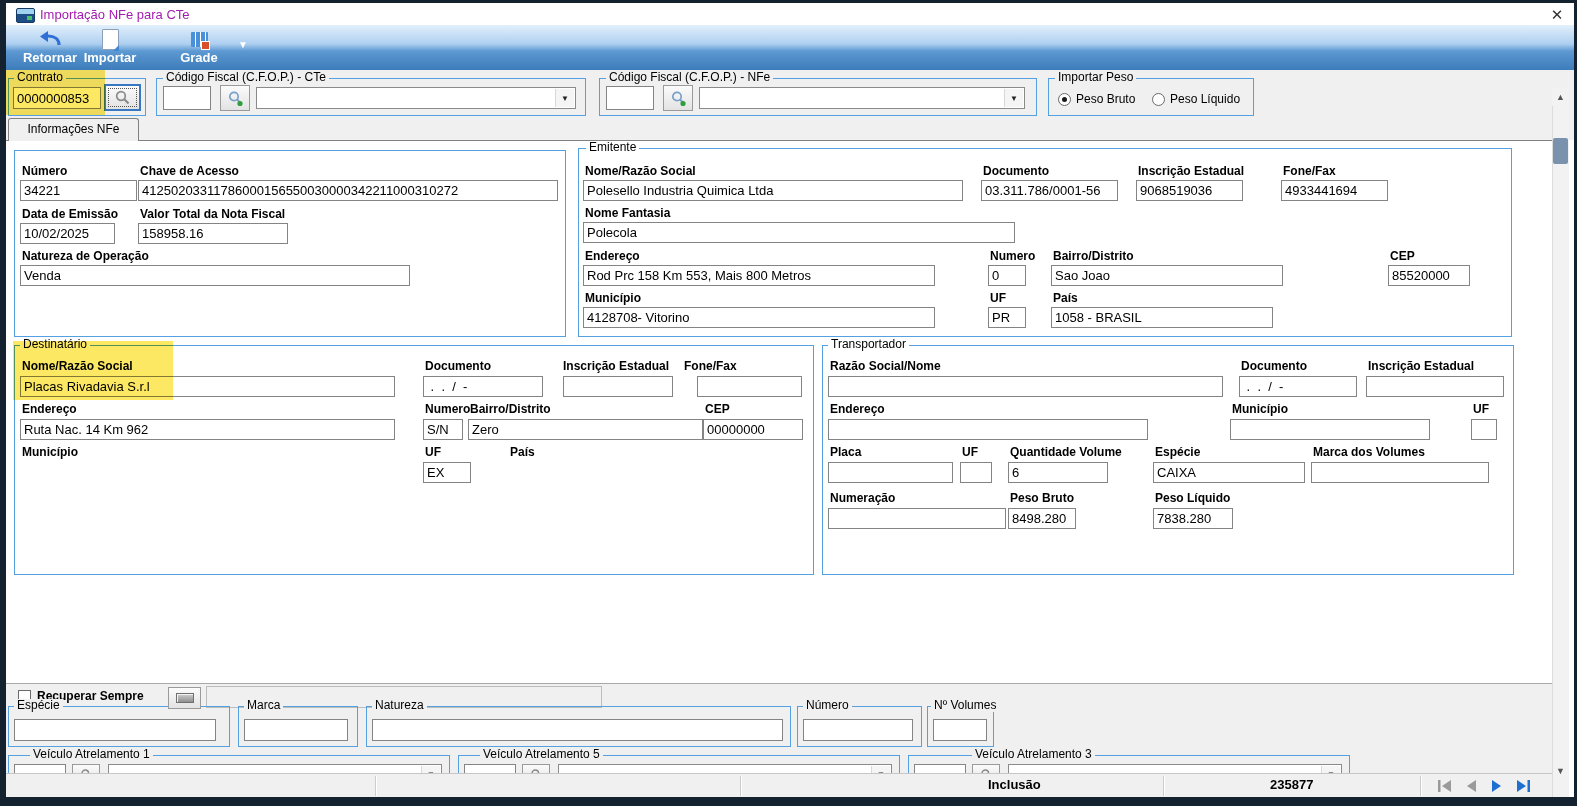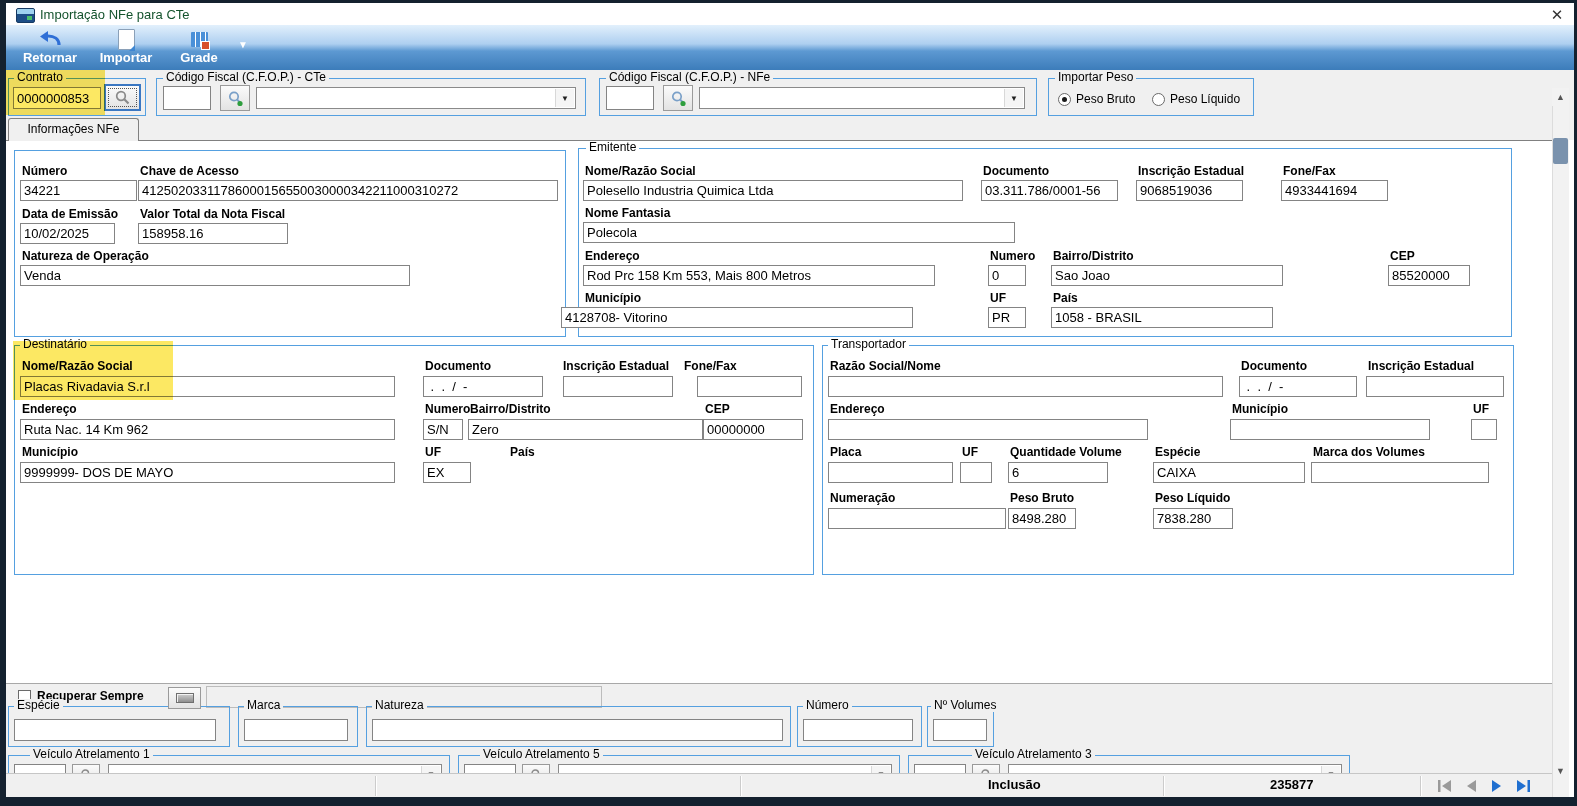--- a/index.html
+++ b/index.html
@@ -1,21 +1,21 @@
 <!DOCTYPE html>
 <html><head>
 <meta charset="utf-8">
 <style>
   html,body{margin:0;padding:0;background:#444;font-family:"Liberation Sans",sans-serif;}
   .window{position:relative;width:1577px;height:806px;background:#fff;overflow:hidden;}
   .abs{position:absolute;}
   
   .border-strip{position:absolute;background:#14212f;z-index:120;}
   .titlebar{position:absolute;left:6px;top:3px;width:1568px;height:22px;background:#fff;z-index:10;}
-  .title-text{position:absolute;left:34px;top:4px;font-size:13px;color:#14532d;white-space:nowrap;}
+  .title-text{position:absolute;left:34px;top:4px;font-size:13px;color:#a21caf;white-space:nowrap;}
   .close-x{position:absolute;left:1538px;top:3px;width:26px;height:18px;text-align:center;font-size:15px;color:#333;line-height:18px;cursor:default;}
   .toolbar{position:absolute;left:6px;top:25px;width:1568px;height:45px;background:linear-gradient(#e2f0fc,#aecff0 42%,#5d99d2 58%,#3c7cba);z-index:10;}
   .tbtn{position:absolute;top:3px;display:flex;flex-direction:column;align-items:center;color:#fff;font-weight:bold;font-size:13px;}
   .tbtn .icon{height:22px;display:flex;align-items:center;justify-content:center;}
   
   .toppanel{position:absolute;left:6px;top:70px;width:1568px;height:70px;background:#f0f0f0;}
   .mainpanel{position:absolute;left:6px;top:140px;width:1546px;height:543px;background:#fff;border-top:1px solid #808080;box-sizing:border-box;}
   .bottompanel{position:absolute;left:6px;top:683px;width:1546px;height:90px;background:#f0f0f0;border-top:1px solid #a8a8a8;box-sizing:border-box;}
   .statusbar{position:absolute;left:6px;top:773px;width:1563px;height:24px;background:#f0f0f0;border-top:1px solid #c6c6c6;box-sizing:border-box;z-index:90;}
   .sdiv{position:absolute;top:2px;width:1px;height:20px;background:#cccccc;box-shadow:1px 0 0 #ffffff;}
@@ -66,21 +66,21 @@
   <div class="toolbar">
     <div class="tbtn" style="left:8px;width:72px;">
       <span class="icon">
         <svg width="28" height="20" viewBox="0 0 28 20">
             <path d="M23 16 c0-6 -5-9 -11-9 H8" fill="none" stroke="#2f6fd6" stroke-width="3.2"></path>
             <path d="M12 2 L4 7.5 L12 13 Z" fill="#2f6fd6"></path>
           </svg>
       </span>
       <span>Retornar</span>
     </div>
-    <div class="tbtn" style="left:84px;width:72px;justify-content:center;">
+    <div class="tbtn" style="left:68px;width:72px;justify-content:center;">
       <span class="icon">
           <span class="page-icon"></span>
         </span>
       <span>Importar</span>
     </div>
     <div class="tbtn" style="left:163px;width:60px;">
       <span class="icon">
           <span class="grid-icon"></span>
         </span>
       <span>Grade</span>
@@ -166,21 +166,21 @@
   <input class="inp" style="left: 583px; top: 222px; width: 432px;" readonly="" value="Polecola">
   <span class="lbl" style="left:585px;top:249px;">Endereço</span>
   <input class="inp" style="left: 583px; top: 265px; width: 352px;" readonly="" value="Rod Prc 158 Km 553, Mais 800 Metros">
   <span class="lbl" style="left:990px;top:249px;">Numero</span>
   <input class="inp" style="left: 988px; top: 265px; width: 38px;" readonly="" value="0">
   <span class="lbl" style="left:1053px;top:249px;">Bairro/Distrito</span>
   <input class="inp" style="left: 1051px; top: 265px; width: 232px;" readonly="" value="Sao Joao">
   <span class="lbl" style="left:1390px;top:249px;">CEP</span>
   <input class="inp" style="left: 1388px; top: 265px; width: 82px;" readonly="" value="85520000">
   <span class="lbl" style="left:585px;top:291px;">Município</span>
-  <input class="inp" style="left: 561px; top: 307px; width: 352px;" readonly="" value="4128708- Vitorino">
+  <input class="inp" style="left: 583px; top: 307px; width: 352px;" readonly="" value="4128708- Vitorino">
   <span class="lbl" style="left:990px;top:291px;">UF</span>
   <input class="inp" style="left: 988px; top: 307px; width: 38px;" readonly="" value="PR">
   <span class="lbl" style="left:1053px;top:291px;">País</span>
   <input class="inp" style="left: 1051px; top: 307px; width: 222px;" readonly="" value="1058 - BRASIL">
 
   <div class="grp" style="left:14px;top:345px;width:800px;height:230px;"></div>
   <span class="cap" style="left:20px;top:338px;">Destinatário</span>
   <span class="lbl" style="left:22px;top:359px;">Nome/Razão Social</span>
   <input class="inp" style="left: 20px; top: 376px; width: 375px;" readonly="" value="Placas Rivadavia S.r.l">
   <span class="lbl" style="left:425px;top:359px;">Documento</span>
@@ -191,21 +191,20 @@
   <input class="inp" style="left: 697px; top: 376px; width: 105px;" readonly="" value="">
   <span class="lbl" style="left:22px;top:402px;">Endereço</span>
   <input class="inp" style="left: 20px; top: 419px; width: 375px;" readonly="" value="Ruta Nac. 14 Km 962">
   <span class="lbl" style="left:425px;top:402px;">Numero</span>
   <input class="inp" style="left: 423px; top: 419px; width: 40px;" readonly="" value="S/N">
   <span class="lbl" style="left:470px;top:402px;">Bairro/Distrito</span>
   <input class="inp" style="left: 468px; top: 419px; width: 235px;" readonly="" value="Zero">
   <span class="lbl" style="left:705px;top:402px;">CEP</span>
   <input class="inp" style="left: 703px; top: 419px; width: 100px;" readonly="" value="00000000">
   <span class="lbl" style="left:22px;top:445px;">Município</span>
-  <input class="inp" style="left: 20px; top: 462px; width: 375px;" readonly="" value="9999999- DOS DE MAYO">
   <span class="lbl" style="left:425px;top:445px;">UF</span>
   <input class="inp" style="left: 423px; top: 462px; width: 48px;" readonly="" value="EX">
   <span class="lbl" style="left:510px;top:445px;">País</span>
 
   <div class="grp" style="left:822px;top:345px;width:692px;height:230px;"></div>
   <span class="cap" style="left:828px;top:338px;">Transportador</span>
   <span class="lbl" style="left:830px;top:359px;">Razão Social/Nome</span>
   <input class="inp" style="left: 828px; top: 376px; width: 395px;" readonly="" value="">
   <span class="lbl" style="left:1241px;top:359px;">Documento</span>
   <input class="inp" style="left: 1239px; top: 376px; width: 118px;" readonly="" value=" .  .  /  -">

